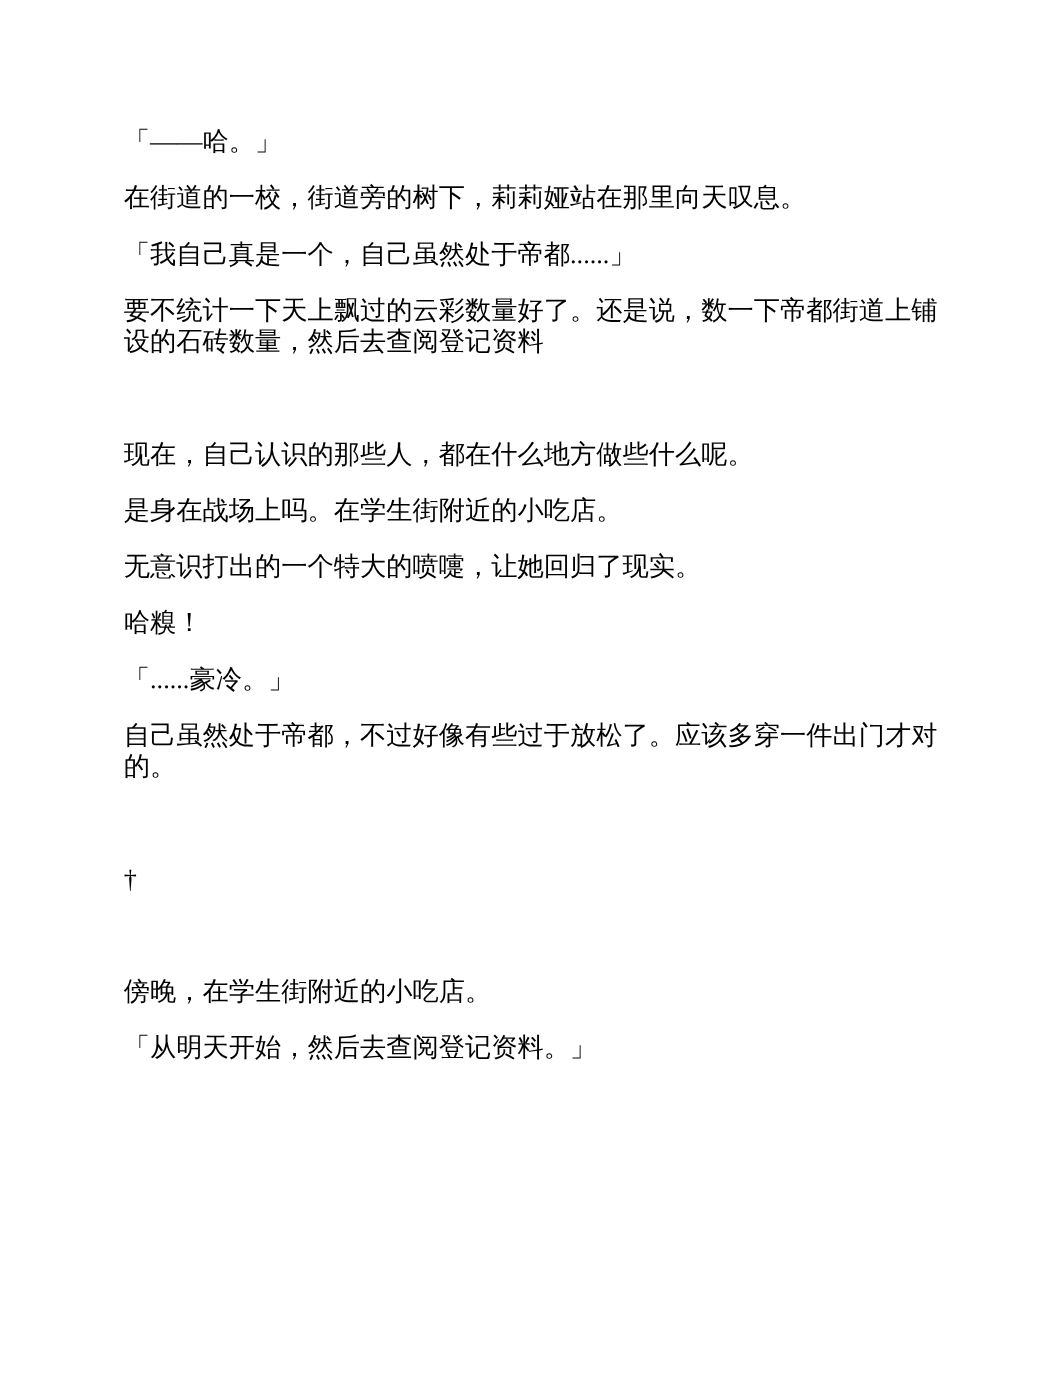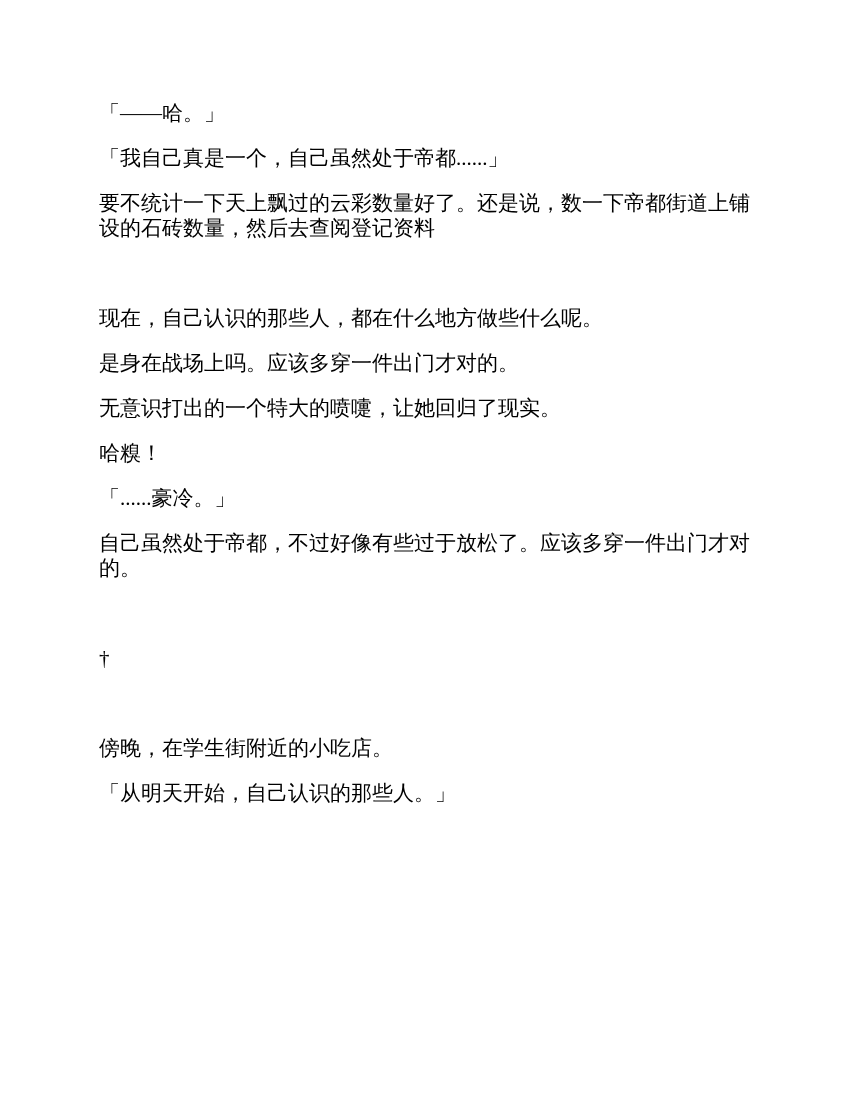--- a/index.html
+++ b/index.html
@@ -32,28 +32,29 @@
     .content p.separator {
       font-size: 21px;
     }
   </style>
 </head>
 <body>
 
 <div class="page">
   <div class="content">
       <p>「——哈。」</p>
+      <p>在街道的一校，街道旁的树下，莉莉娅站在那里向天叹息。</p>
       <p>「我自己真是一个，自己虽然处于帝都......」</p>
       <p>要不统计一下天上飘过的云彩数量好了。还是说，数一下帝都街道上铺设的石砖数量，然后去查阅登记资料</p>
       <p></p>
       <p>现在，自己认识的那些人，都在什么地方做些什么呢。</p>
-      <p>是身在战场上吗。应该多穿一件出门才对的。</p>
+      <p>是身在战场上吗。在学生街附近的小吃店。</p>
       <p>无意识打出的一个特大的喷嚏，让她回归了现实。</p>
       <p>哈糗！</p>
       <p>「......豪冷。」</p>
       <p>自己虽然处于帝都，不过好像有些过于放松了。应该多穿一件出门才对的。</p>
       <p></p>
       <p class="separator">†</p>
       <p></p>
       <p>傍晚，在学生街附近的小吃店。</p>
-      <p>「从明天开始，自己认识的那些人。」</p>
+      <p>「从明天开始，然后去查阅登记资料。」</p>
     </div>
 </div>
 
 </body></html>

